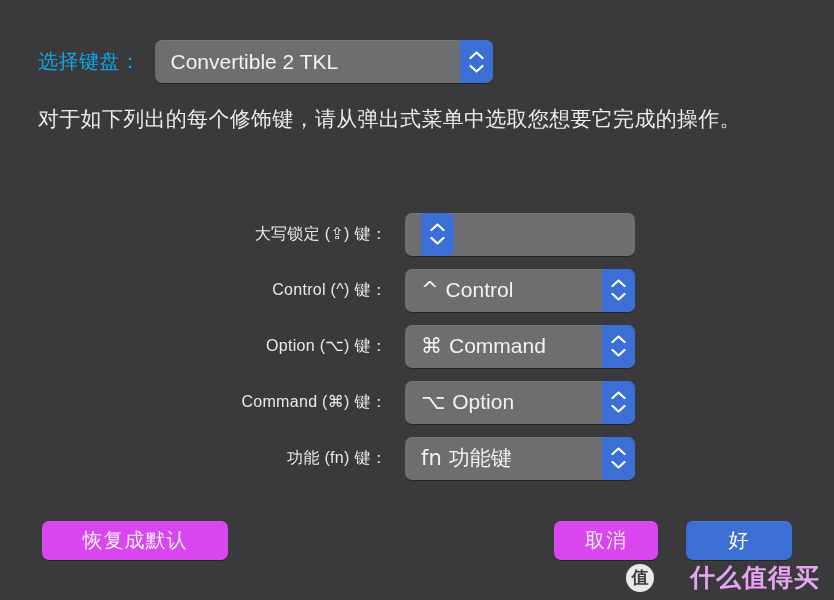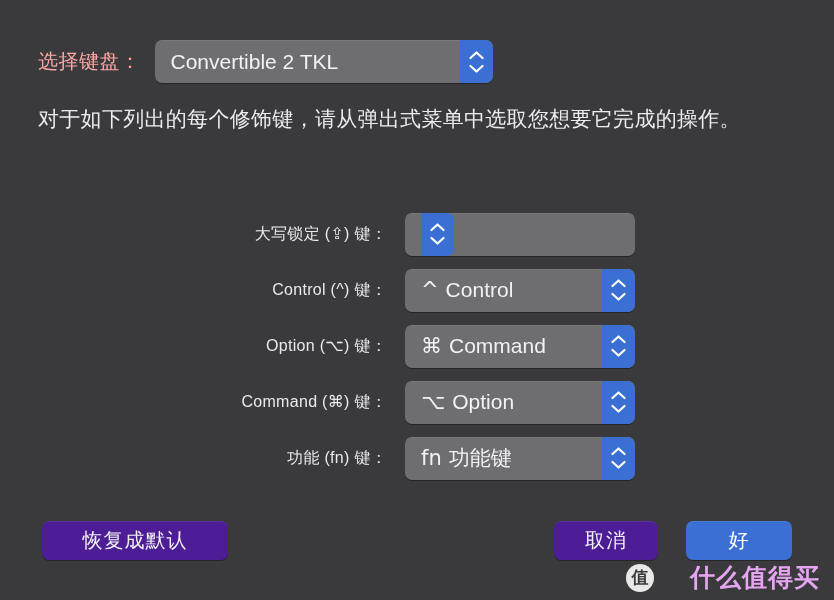--- a/index.html
+++ b/index.html
@@ -32,21 +32,21 @@
     position: absolute;
     left: 38px;
     top: 40px;
     display: flex;
     align-items: center;
     gap: 14px;
   }
 
   .keyboard-label {
     font-size: 20px;
-    color: #fca5a5;
+    color: #0ea5e9;
     letter-spacing: 0.5px;
     white-space: nowrap;
   }
 
   
   .popup {
     position: relative;
     display: inline-flex;
     align-items: center;
     height: 43px;
@@ -132,21 +132,21 @@
 
   
   .button {
     display: inline-flex;
     align-items: center;
     justify-content: center;
     height: 39px;
     border-radius: 7px;
     font-size: 20px;
     color: #f0f0f2;
-    background: #4c1d95;
+    background: #d946ef;
     box-shadow: 0 1px 0 rgba(0,0,0,0.35), inset 0 1px 0 rgba(255,255,255,0.08);
     cursor: default;
     white-space: nowrap;
     padding: 0 18px;
     letter-spacing: 1px;
   }
 
   .button.primary {
     background: #3b6fd4;
     color: #ffffff;

